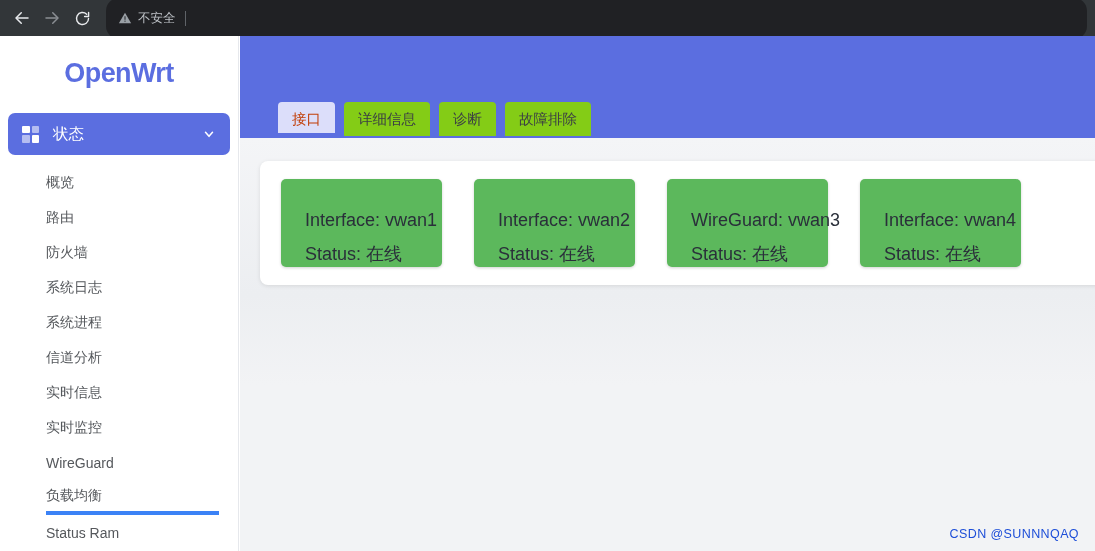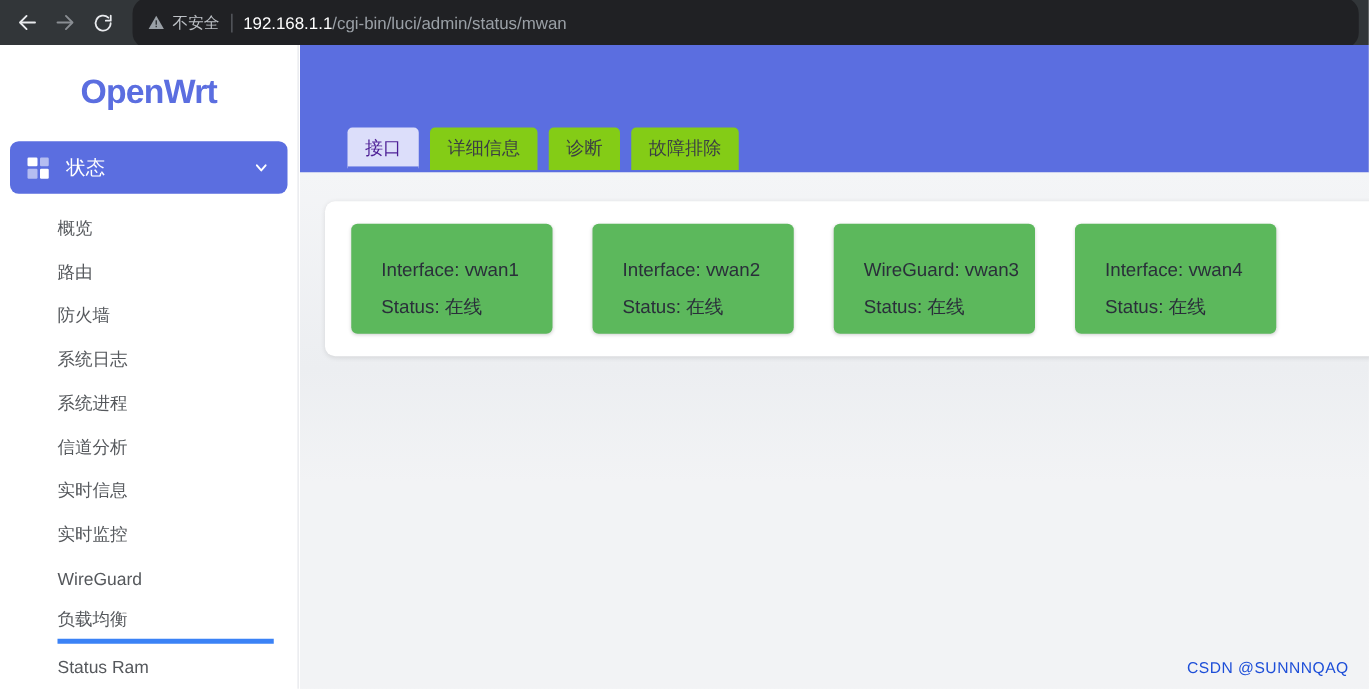--- a/index.html
+++ b/index.html
@@ -158,21 +158,21 @@
     background: #84cc16;
     color: #3b3f44;
     font-size: 14.5px;
     padding: 9px 14px 8px 14px;
     border-radius: 4px 4px 0 0;
     line-height: 1.2;
     white-space: nowrap;
   }
   .tab.active {
     background: #dcdefa;
-    color: #4c1d95;
+    color: #c2410c;
     border-bottom: 3px solid #5b6ee0;
     padding-bottom: 5px;
   }
 
   .content-strip {
     position: absolute;
     top: 102px; left: 0;
     width: 855px; height: 413px;
     background: linear-gradient(180deg, #f4f5f7 0%, #eceef1 38%, #f2f3f5 60%, #f2f3f5 100%);
   }
@@ -190,21 +190,21 @@
     gap: 32px;
   }
 
   .iface-card {
     width: 161px;
     height: 88px;
     background: #5cb85c;
     border-radius: 5px;
     box-shadow: 0 1px 3px rgba(0,0,0,0.18);
     color: #2a2f3a;
-    font-size: 15px;
+    font-size: 18px;
     padding: 24px 0 0 24px;
     line-height: 1.9;
     flex: 0 0 auto;
   }
   .iface-line { white-space: nowrap; }
 
   .watermark {
     position: absolute;
     right: 16px; bottom: 10px;
     color: #1d4ed8;
@@ -247,23 +247,20 @@
   <div class="omnibox">
     <span class="warn-icon">
       <svg width="14" height="14" viewBox="0 0 24 24" fill="#9aa0a6">
         <path d="M12 2.8 L22.5 21 L1.5 21 Z"></path>
         <rect x="11" y="9" width="2" height="6" fill="#323639"></rect>
         <rect x="11" y="16.5" width="2" height="2" fill="#323639"></rect>
       </svg>
     </span>
     <span class="warn-text">不安全</span>
     <span class="omni-sep"></span>
-    <span class="url-wrap">
-      <span class="url-host">192.168.1.1</span><span class="url-path">/cgi-bin/luci/admin/status/mwan</span>
-    </span>
   </div>
 </div>
 
 <div class="app">
 
   <div class="sidebar">
     <div class="logo">OpenWrt</div>
 
     <div class="menu-active">
       <span class="grid-icon">

